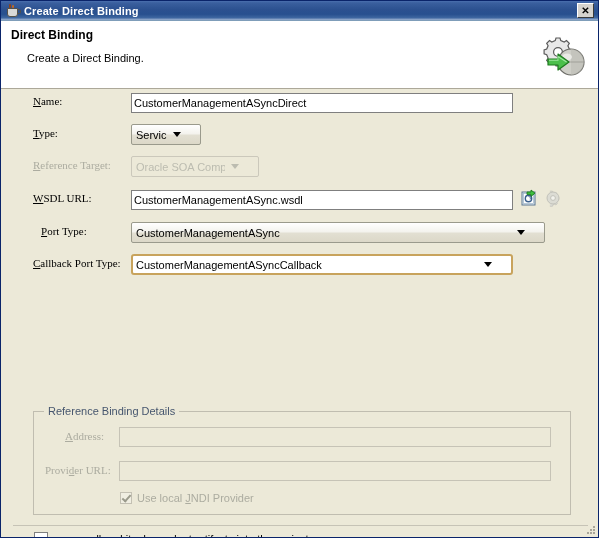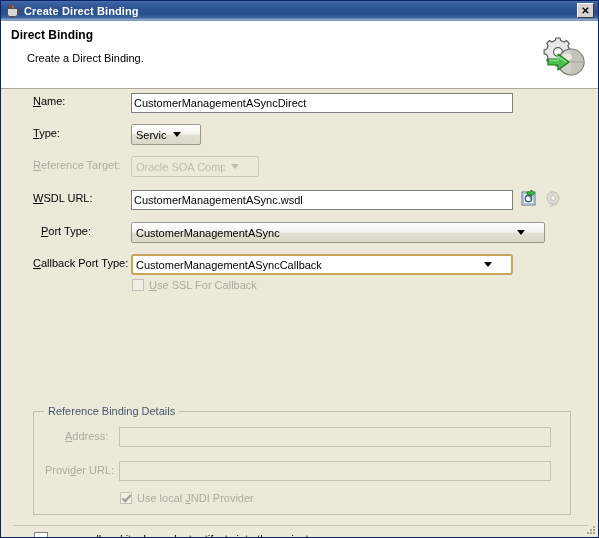--- a/index.html
+++ b/index.html
@@ -143,20 +143,21 @@
     position: relative;
     background: #ece9d8;
     height: 449px;
     box-sizing: border-box;
   }
 
   .row {
     position: absolute;
     display: flex;
     align-items: center;
+    font-family: Liberation Serif, serif;
   }
   .lbl {
     font-size: 11px;
     color: #000000;
     white-space: nowrap;
   }
   .lbl.disabled {
     color: #acaca0;
   }
   .mn { text-decoration: underline; }
@@ -397,24 +398,20 @@
     </div>
 
     <div class="row" style="left:32px; top:168px;">
       <div class="lbl" style="width:98px;"><span class="mn">C</span><span>allback Port Type:</span></div>
     </div>
     <div class="combo focused" style="position:absolute; left:130px; top:165px; width:382px;">
       <span class="combo-val">CustomerManagementASyncCallback</span>
       <span class="arrow"></span>
     </div>
 
-    <div class="cbox-wrap" style="position:absolute; left:131px; top:190px;">
-      <span class="cbox disabled"></span>
-      <span class="lbl disabled"><span class="mn">U</span><span>se SSL For Callback</span></span>
-    </div>
 
     <div class="group">
       <span class="group-title">Reference Binding Details</span>
     </div>
 
     <div class="row" style="left:44px; top:341px;margin-left:20px;">
       <div class="lbl disabled" style="width:76px;"><span class="mn">A</span><span>ddress:</span></div>
     </div>
     <input class="txt readonly-disabled" type="text" disabled="" style="left: 118px; top: 338px; width: 432px; position: absolute;" value="">
 

